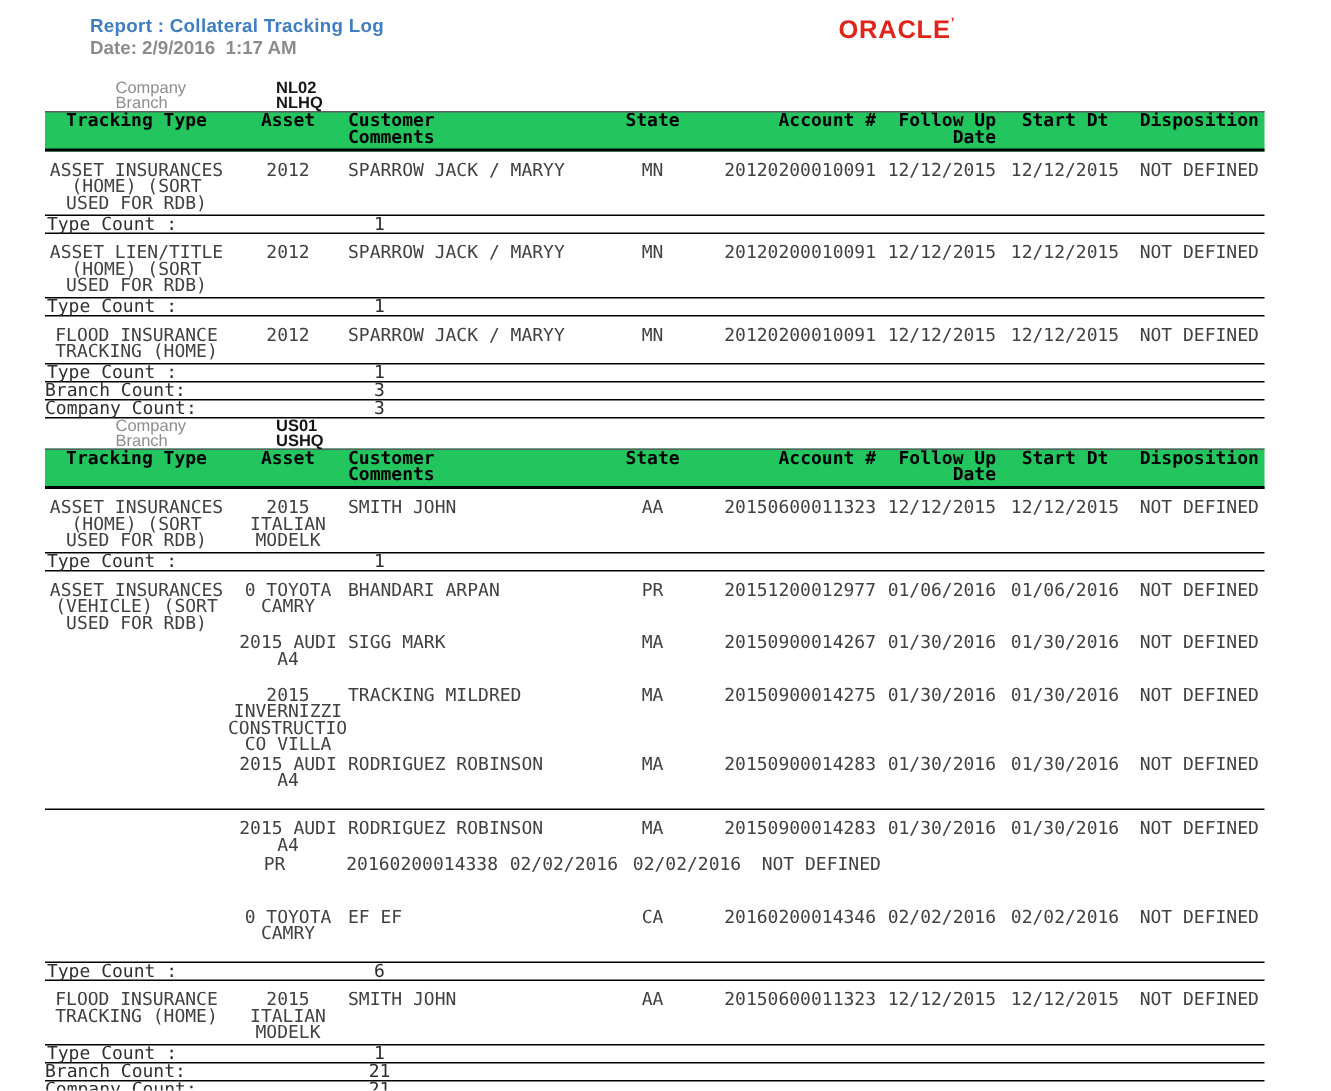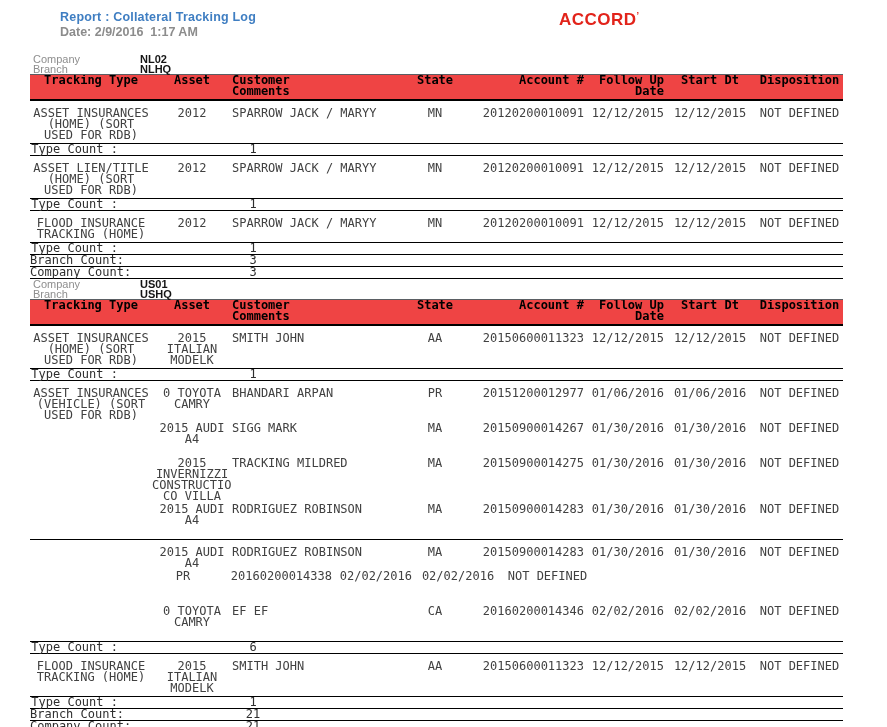--- a/index.html
+++ b/index.html
@@ -16,26 +16,26 @@
   .report-title { font-size: 12.5px; font-weight: bold; color: #3f7ec2; letter-spacing: .2px; }
   .report-date  { font-size: 12.5px; font-weight: bold; color: #8c8c8c; white-space: pre; margin-top: 1px; }
   .logo-block { position: absolute; left: 559px; top: 7px; width: 240px; }
   .brand-line { color: #e2231a; font-size: 17px; font-weight: bold; letter-spacing: .5px; line-height: 17px; }
   .brand-tm   { font-size: 9px; vertical-align: 7px; }
   .tagline    { color: #2d6da5; font-size: 11.5px; margin-left: 14px; white-space: nowrap; }
 
   
   .report-table { margin-left: 30px; width: 813px; }
 
-  .meta-row { display: flex; font-size: 11px; line-height: 10px; align-items: flex-start; }
+  .meta-row { display: flex; font-size: 11px; line-height: 10px; align-items: flex-start; margin-left: 44px; }
   .meta-label { width: 110px; padding-left: 3px; color: #8e8e8e; }
   .meta-value { color: #151515; font-weight: bold; }
 
   .thead {
-    display: flex; background: #ef4444;
+    display: flex; background: #22c55e;
     border-top: 1px solid #5a5e63; border-bottom: 2px solid #000;
     font-family: "DejaVu Sans Mono", monospace; font-size: 12px; font-weight: bold;
     line-height: 11px; color: #000; padding: 0 0 2px;
   }
   .c  { flex: none; overflow: hidden; }
   .c1 { width: 122px; text-align: center; }
   .c2 { width: 80px;  text-align: center; }
   .c3 { width: 172px; text-align: left; }
   .c4 { width: 62px;  text-align: center; }
   .c5 { width: 118px; text-align: right; }
@@ -65,21 +65,21 @@
 <body>
 
 <div class="page">
 
   <div class="masthead">
     <div class="title-block">
       <div class="report-title">Report : Collateral Tracking Log</div>
       <div class="report-date">Date: 2/9/2016  1:17 AM</div>
     </div>
     <div class="logo-block">
-      <div class="brand-line"><span>ACCORD</span><span class="brand-tm">’</span></div>
+      <div class="brand-line"><span>ORACLE</span><span class="brand-tm">’</span></div>
     </div>
   </div>
 
   <div class="report-table" id="sections">
   <section class="company-section">
     <div class="meta-row">
       <span class="meta-label">Company</span>
       <span class="meta-value">NL02</span>
     </div>
     <div class="meta-row">

